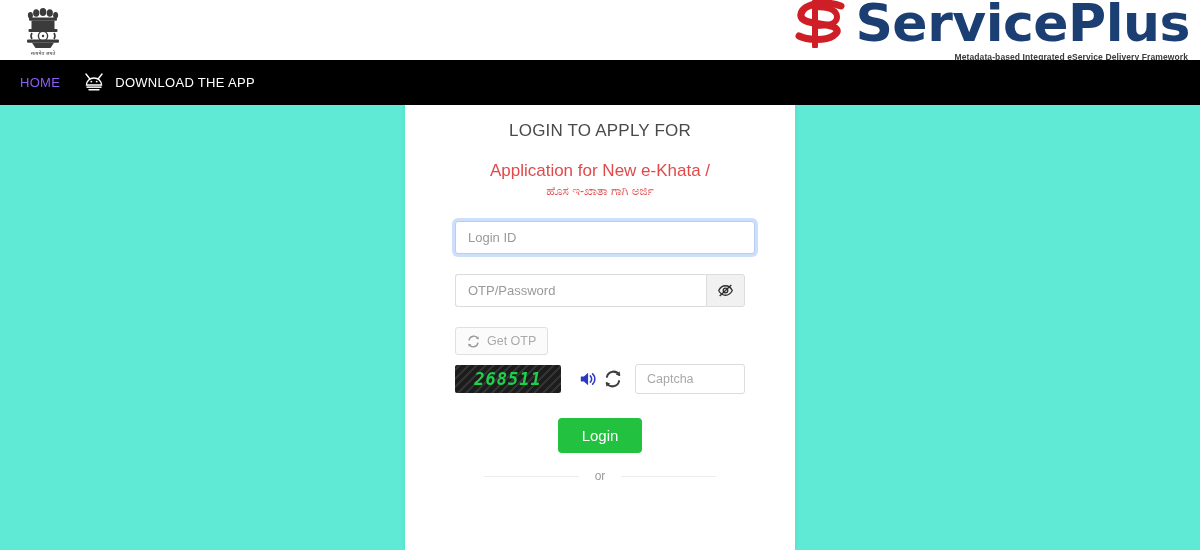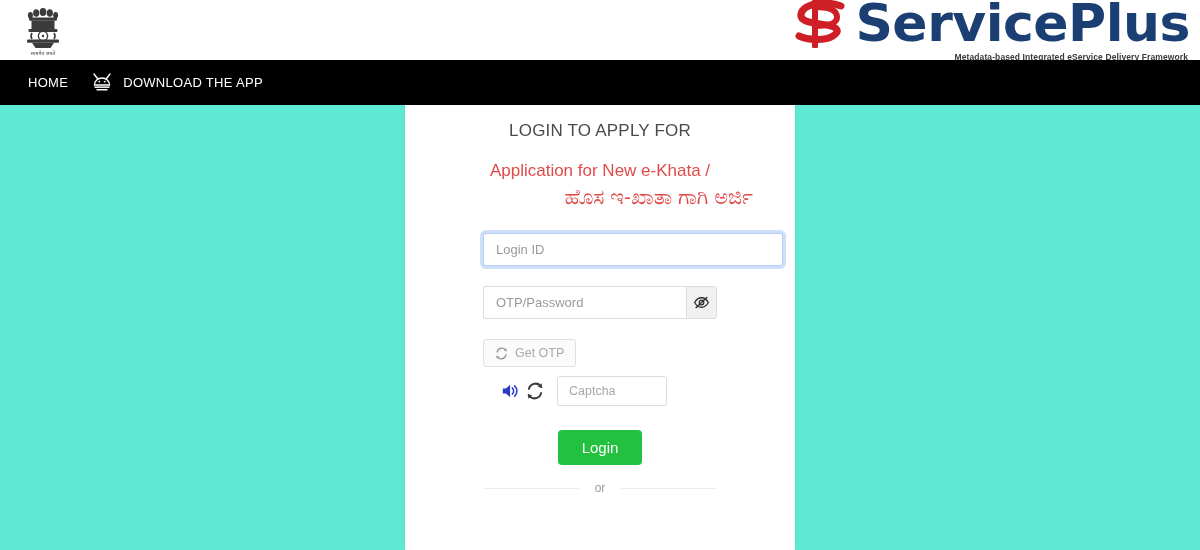--- a/index.html
+++ b/index.html
@@ -52,24 +52,24 @@
   .navbar {
     position: absolute;
     top: 60px; left: 0;
     width: 1200px; height: 45px;
     background: #000000;
     display: flex;
     align-items: center;
     color: #ffffff;
   }
   .nav-home {
-    margin-left: 28px;
+    margin-left: 20px;
     font-size: 13px;
     letter-spacing: 0.3px;
-    color: #ffffff;
+    color: #8b5cf6;
     cursor: pointer;
   }
   .nav-app {
     display: flex; align-items: center;
     margin-left: 22px;
     cursor: pointer;
   }
   .nav-app-label {
     margin-left: 9px;
     font-size: 13px;
@@ -102,23 +102,23 @@
     margin-top: 6px;
   }
   .service-name {
     text-align: center;
     font-size: 17px;
     color: #e04a4a;
     line-height: 1.35;
     margin-top: 19px;
     padding: 0 42px;
   }
-  .service-name .kn { display: block; font-size: 21px; text-align: right; }
-
-  .form-area { padding: 0 78px; margin-top: 22px; }
+  .service-name .kn { display: block; font-size: 12px; }
+
+  .form-area { padding: 0 50px; margin-top: 22px; }
 
   .field-row { margin-bottom: 20px; }
 
   .login-input {
     width: 300px; height: 33px;
     border: 1px solid #b9cdf0;
     border-radius: 3px;
     padding: 0 12px;
     font-size: 13px;
     color: #444;
@@ -340,20 +340,23 @@
             <path d="M13.6 4.4 A6 6 0 0 0 2.6 6.1" fill="none" stroke="#9a9a9a" stroke-width="1.7" stroke-linecap="round"></path>
             <path d="M2.4 11.6 A6 6 0 0 0 13.4 9.9" fill="none" stroke="#9a9a9a" stroke-width="1.7" stroke-linecap="round"></path>
             <path d="M13.9 1.4 L14.1 4.9 L10.7 4.3 Z" fill="#9a9a9a"></path>
             <path d="M2.1 14.6 L1.9 11.1 L5.3 11.7 Z" fill="#9a9a9a"></path>
           </svg>
           <span>Get OTP</span>
         </div>
       </div>
 
       <div class="captcha-row">
+        <div class="captcha-img">
+          <span class="captcha-text">268511</span>
+        </div>
         <div class="audio-icon">
           <svg width="20" height="18" viewBox="0 0 22 18">
             <path d="M2 6.2 H5.4 L10 2.2 V15.8 L5.4 11.8 H2 Z" fill="#2b39c4"></path>
             <path d="M12.4 5.6 A4.6 4.6 0 0 1 12.4 12.4" fill="none" stroke="#2b39c4" stroke-width="1.7" stroke-linecap="round"></path>
             <path d="M15 3.3 A7.8 7.8 0 0 1 15 14.7" fill="none" stroke="#2b39c4" stroke-width="1.7" stroke-linecap="round"></path>
           </svg>
         </div>
         <div class="refresh-icon">
           <svg width="18" height="18" viewBox="0 0 16 16">
             <path d="M13.6 4.4 A6 6 0 0 0 2.6 6.1" fill="none" stroke="#3d3d3d" stroke-width="1.8" stroke-linecap="round"></path>

